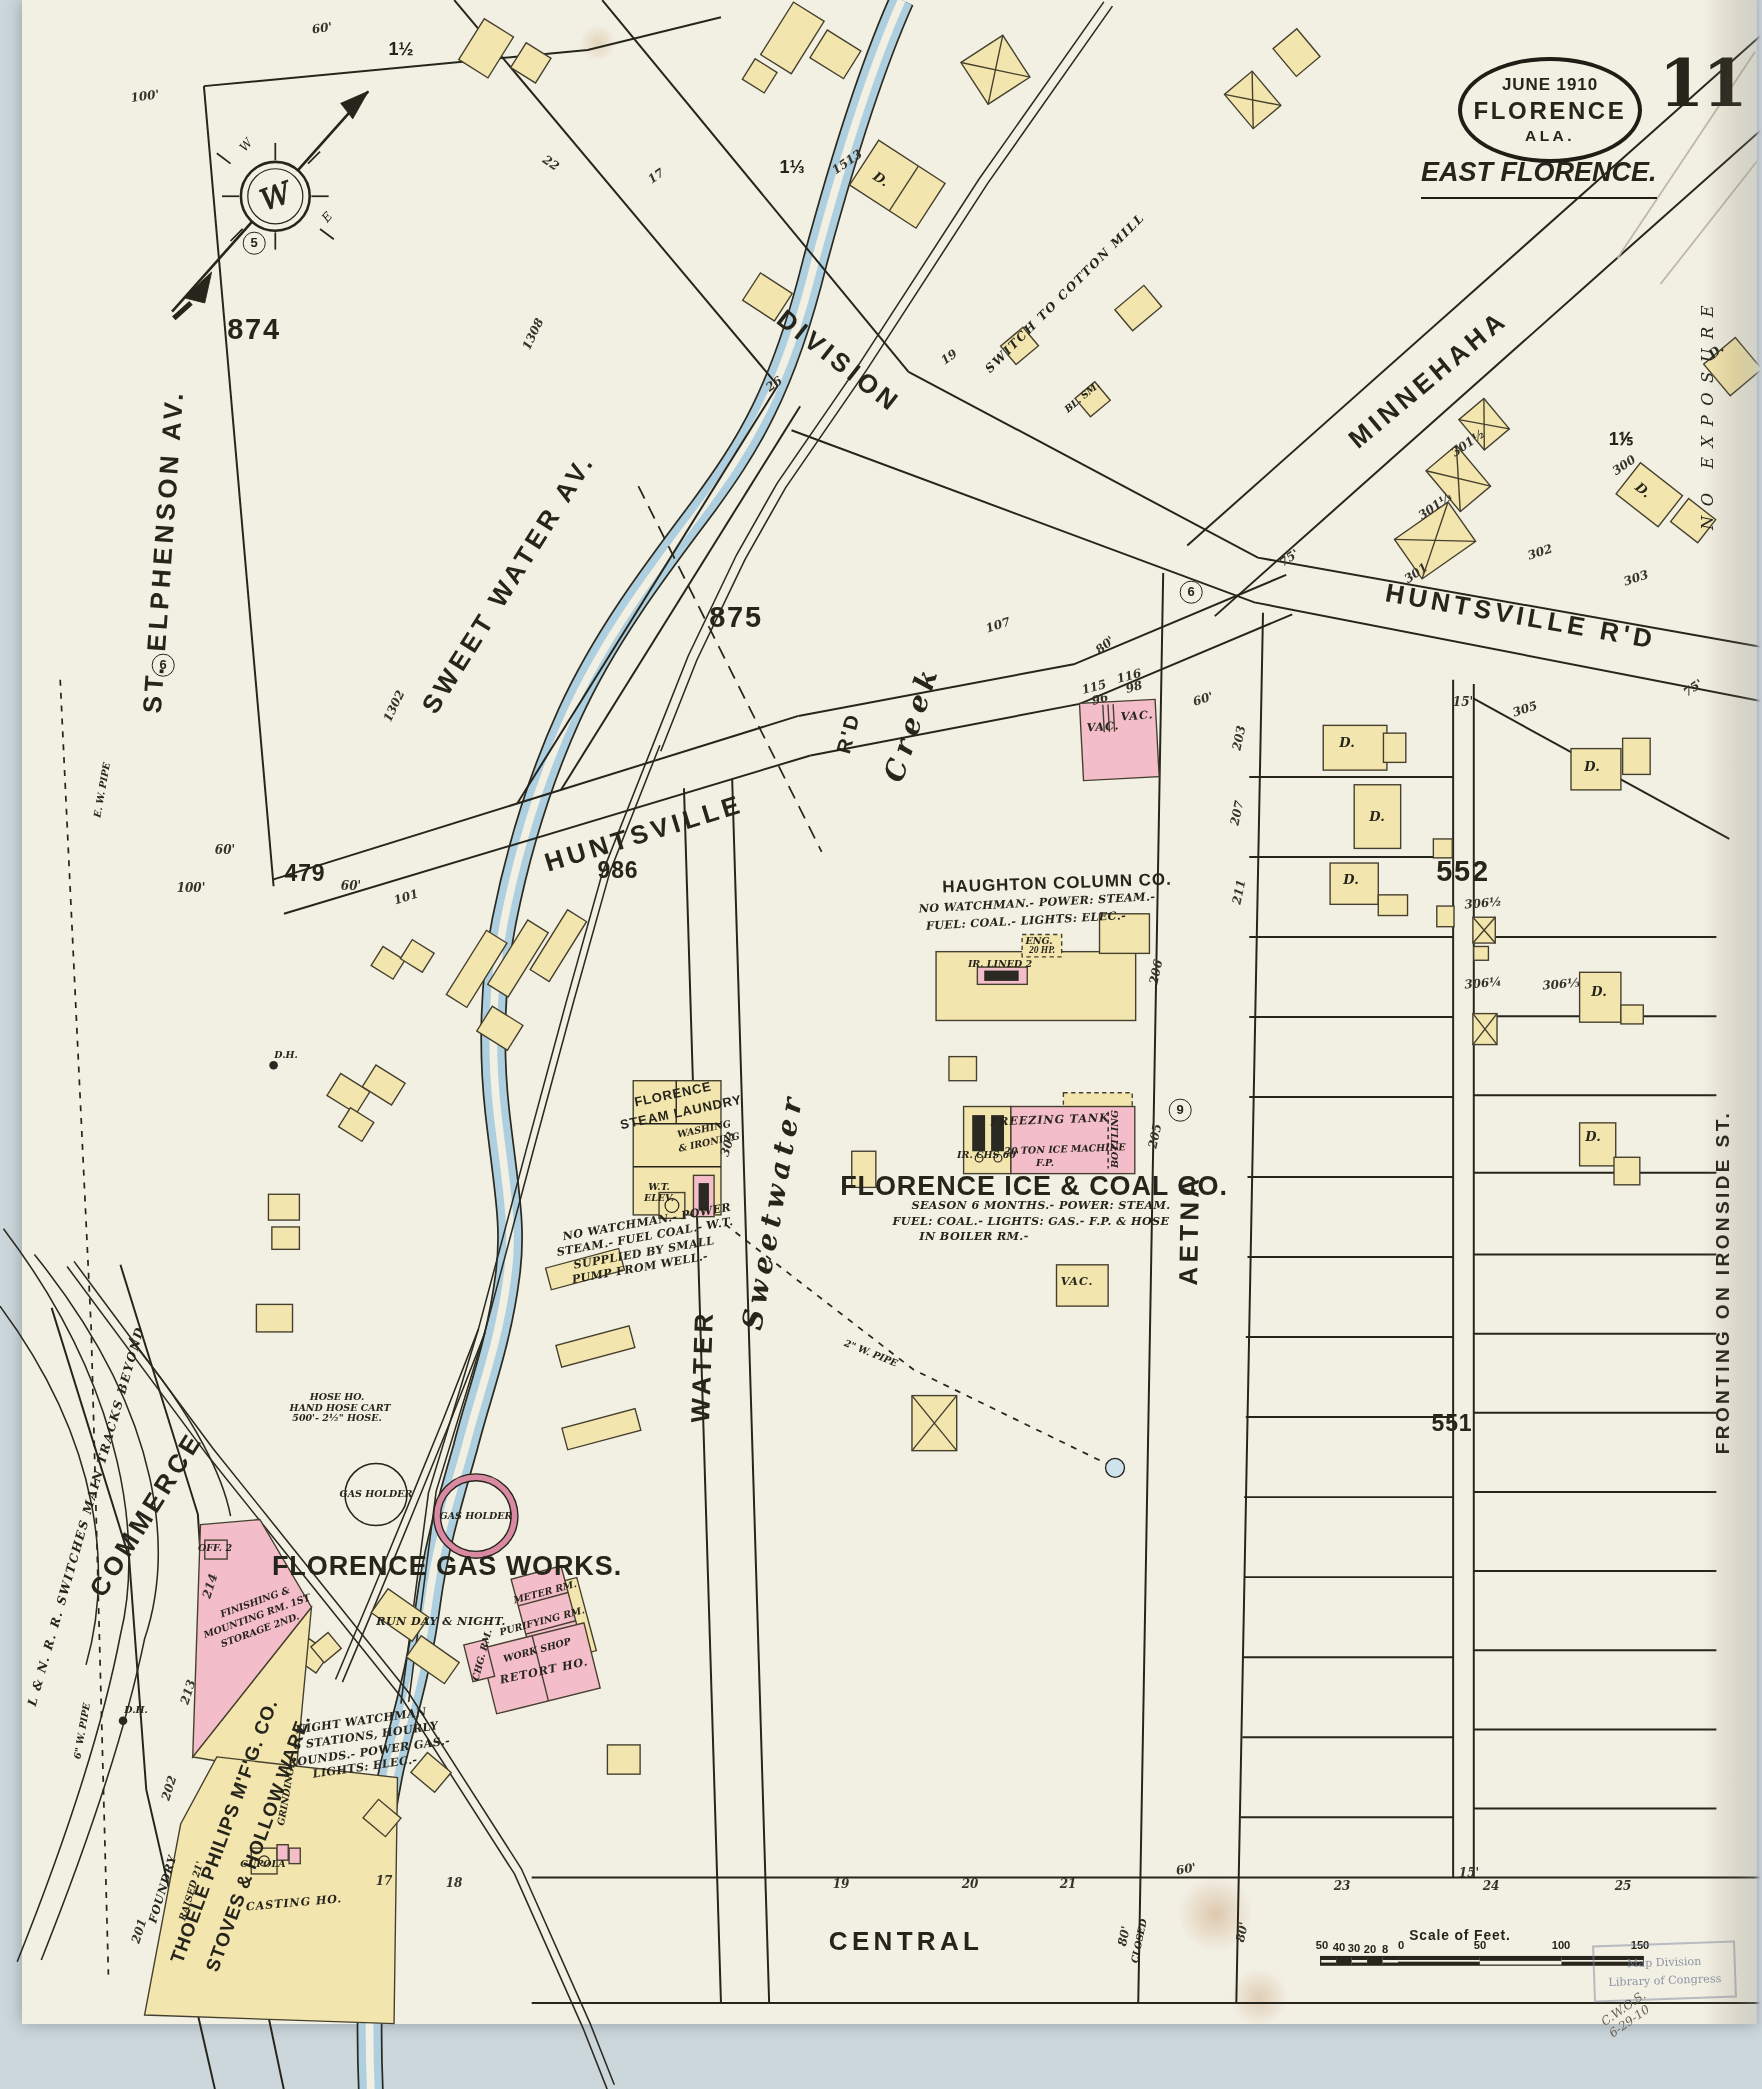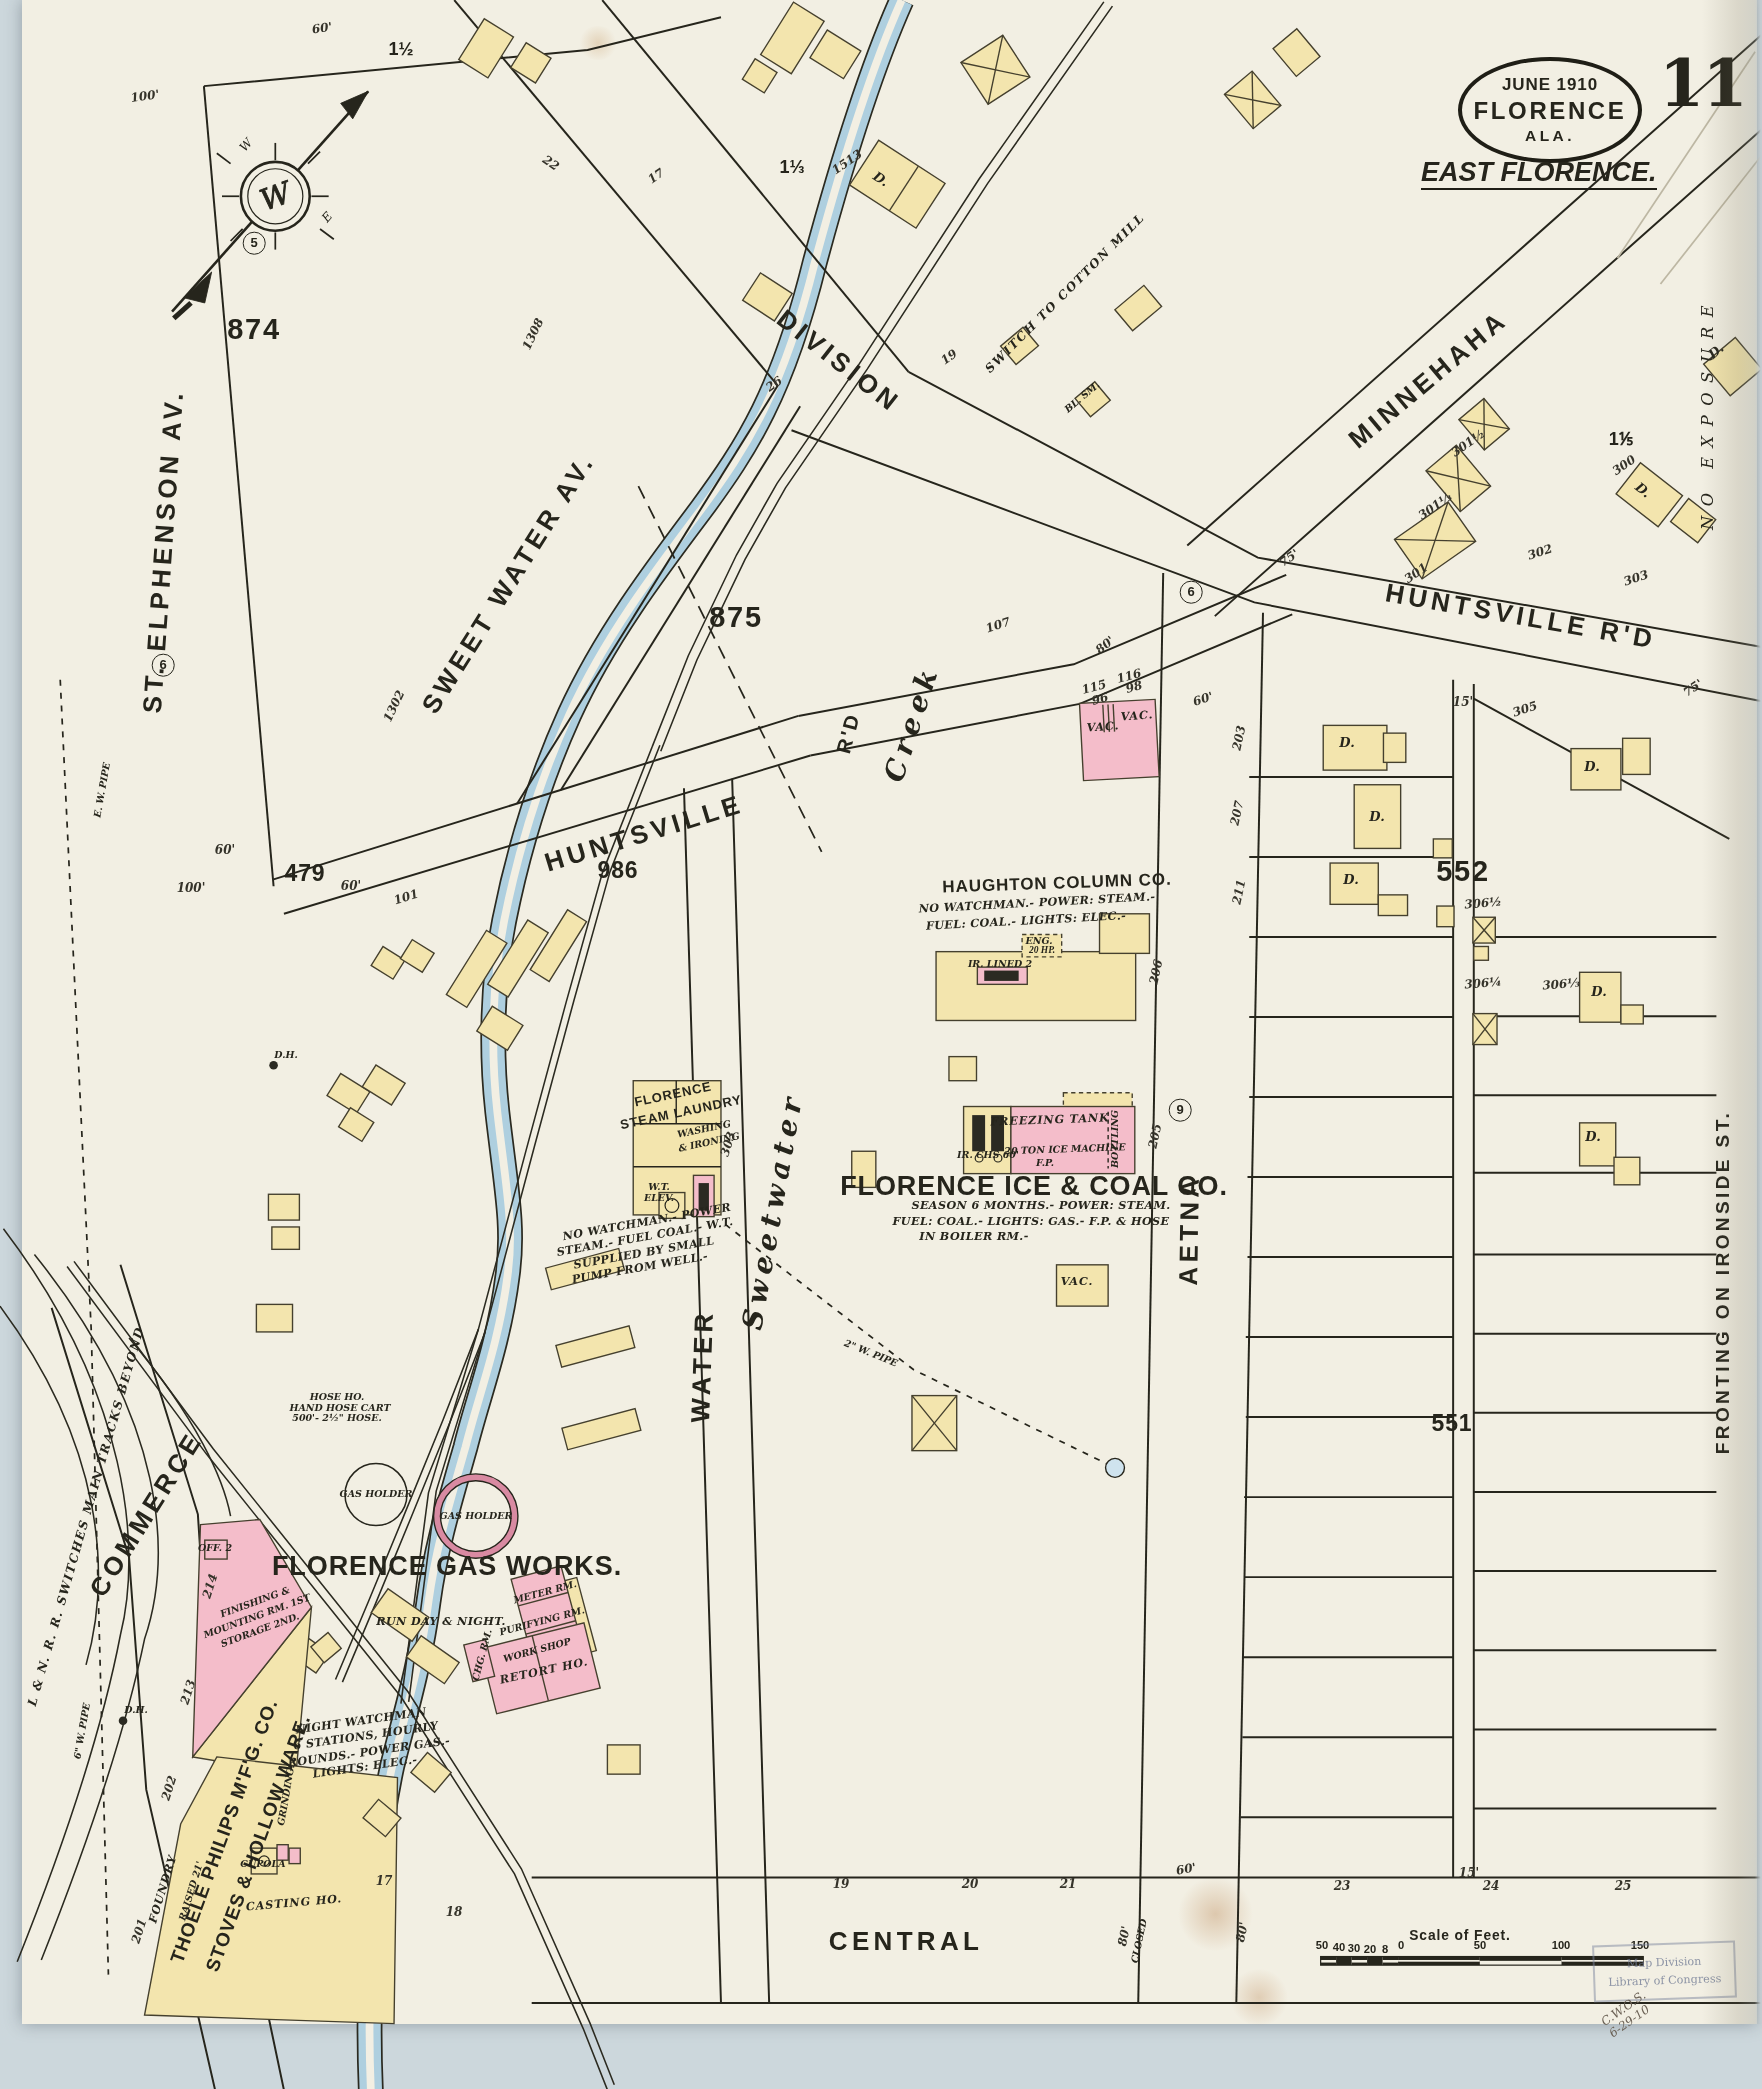--- a/index.html
+++ b/index.html
@@ -37,21 +37,21 @@
   .c-scale{font-size:13.8px;font-weight:700;letter-spacing:0.9px}
   .c-cl{font-family:"DejaVu Serif",serif;font-style:italic;font-size:12px}
   
   #title-oval{position:absolute;left:1458px;top:57px;width:176px;height:98px;border:4.3px solid #1f1e16;
               border-radius:50%;display:flex;flex-direction:column;align-items:center;justify-content:center}
   #title-date{font-size:17px;font-weight:700;letter-spacing:0.9px}
   #title-city{font-size:24px;font-weight:700;letter-spacing:2.6px;margin:1.7px 0}
   #title-state{font-size:15.5px;font-weight:700;letter-spacing:3.4px}
   #sheet-no{position:absolute;left:1659px;top:45px;font-family:"DejaVu Serif",serif;font-size:65px;font-weight:700;letter-spacing:-1.7px}
   #subtitle{position:absolute;left:1421px;top:157px;font-size:27px;font-weight:700;font-style:italic;
-            letter-spacing:0px;border-bottom:2.6px solid #1f1e16;padding-bottom:0}
+            letter-spacing:0px;border-bottom:2.6px solid #1f1e16;padding-bottom:9px}
   #loc-stamp{position:absolute;left:1593px;top:1943px;width:139px;height:53px;border:2.6px solid rgba(125,135,160,.5);
              transform:rotate(-2deg);display:flex;flex-direction:column;align-items:center;justify-content:center;
              color:rgba(115,125,150,.8);font-family:"DejaVu Serif",serif;font-size:11.2px;gap:5.2px}
   #hand{position:absolute;left:1602px;top:2000px;transform:rotate(-35deg);color:#6a6054;
         font-family:"DejaVu Serif",serif;font-style:italic;font-size:12px;line-height:1.2}
 </style>
 </head>
 <body>
 
 <div id="page">
@@ -485,21 +485,21 @@
       <span class="a c-lot" style="left: 1561px; top: 984px; --r: -5deg;">306⅓</span>
       <span class="a c-lot" style="left: 1239px; top: 738px; --r: -78deg;">203</span>
       <span class="a c-lot" style="left: 1237px; top: 813px; --r: -78deg;">207</span>
       <span class="a c-lot" style="left: 1239px; top: 892px; --r: -78deg;">211</span>
       <span class="a c-lot" style="left: 1155px; top: 1136px; --r: -78deg;">205</span>
       <span class="a c-lot" style="left: 1156px; top: 972px; --r: -78deg;">206</span>
       <span class="a c-lot" style="left: 728px; top: 1144px; --r: -72deg;">303</span>
       <span class="a c-lot" style="left: 1463px; top: 702px; --r: 0deg;">15'</span>
       <span class="a c-lot" style="left: 1469px; top: 1873px; --r: 0deg;">15'</span>
       <span class="a c-lot" style="left: 384px; top: 1881px; --r: 0deg;">17</span>
-      <span class="a c-lot" style="left: 454px; top: 1883px; margin-top: 29px; --r: 0deg;">18</span>
+      <span class="a c-lot" style="left: 454px; top: 1883px; --r: 0deg;">18</span>
       <span class="a c-lot" style="left: 841px; top: 1884px; --r: 0deg;">19</span>
       <span class="a c-lot" style="left: 970px; top: 1884px; --r: 0deg;">20</span>
       <span class="a c-lot" style="left: 1068px; top: 1884px; --r: 0deg;">21</span>
       <span class="a c-lot" style="left: 1342px; top: 1886px; --r: 0deg;">23</span>
       <span class="a c-lot" style="left: 1491px; top: 1886px; --r: 0deg;">24</span>
       <span class="a c-lot" style="left: 1623px; top: 1886px; --r: 0deg;">25</span>
       <span class="a c-lot" style="left: 1186px; top: 1869px; --r: -10deg;">60'</span>
       <span class="a c-lot" style="left: 1124px; top: 1936px; --r: -78deg;">80'</span>
       <span class="a c-tinyb" style="left: 1139px; top: 1941px; --r: -78deg;">CLOSED</span>
       <span class="a c-lot" style="left: 1242px; top: 1932px; --r: -78deg;">80'</span>

